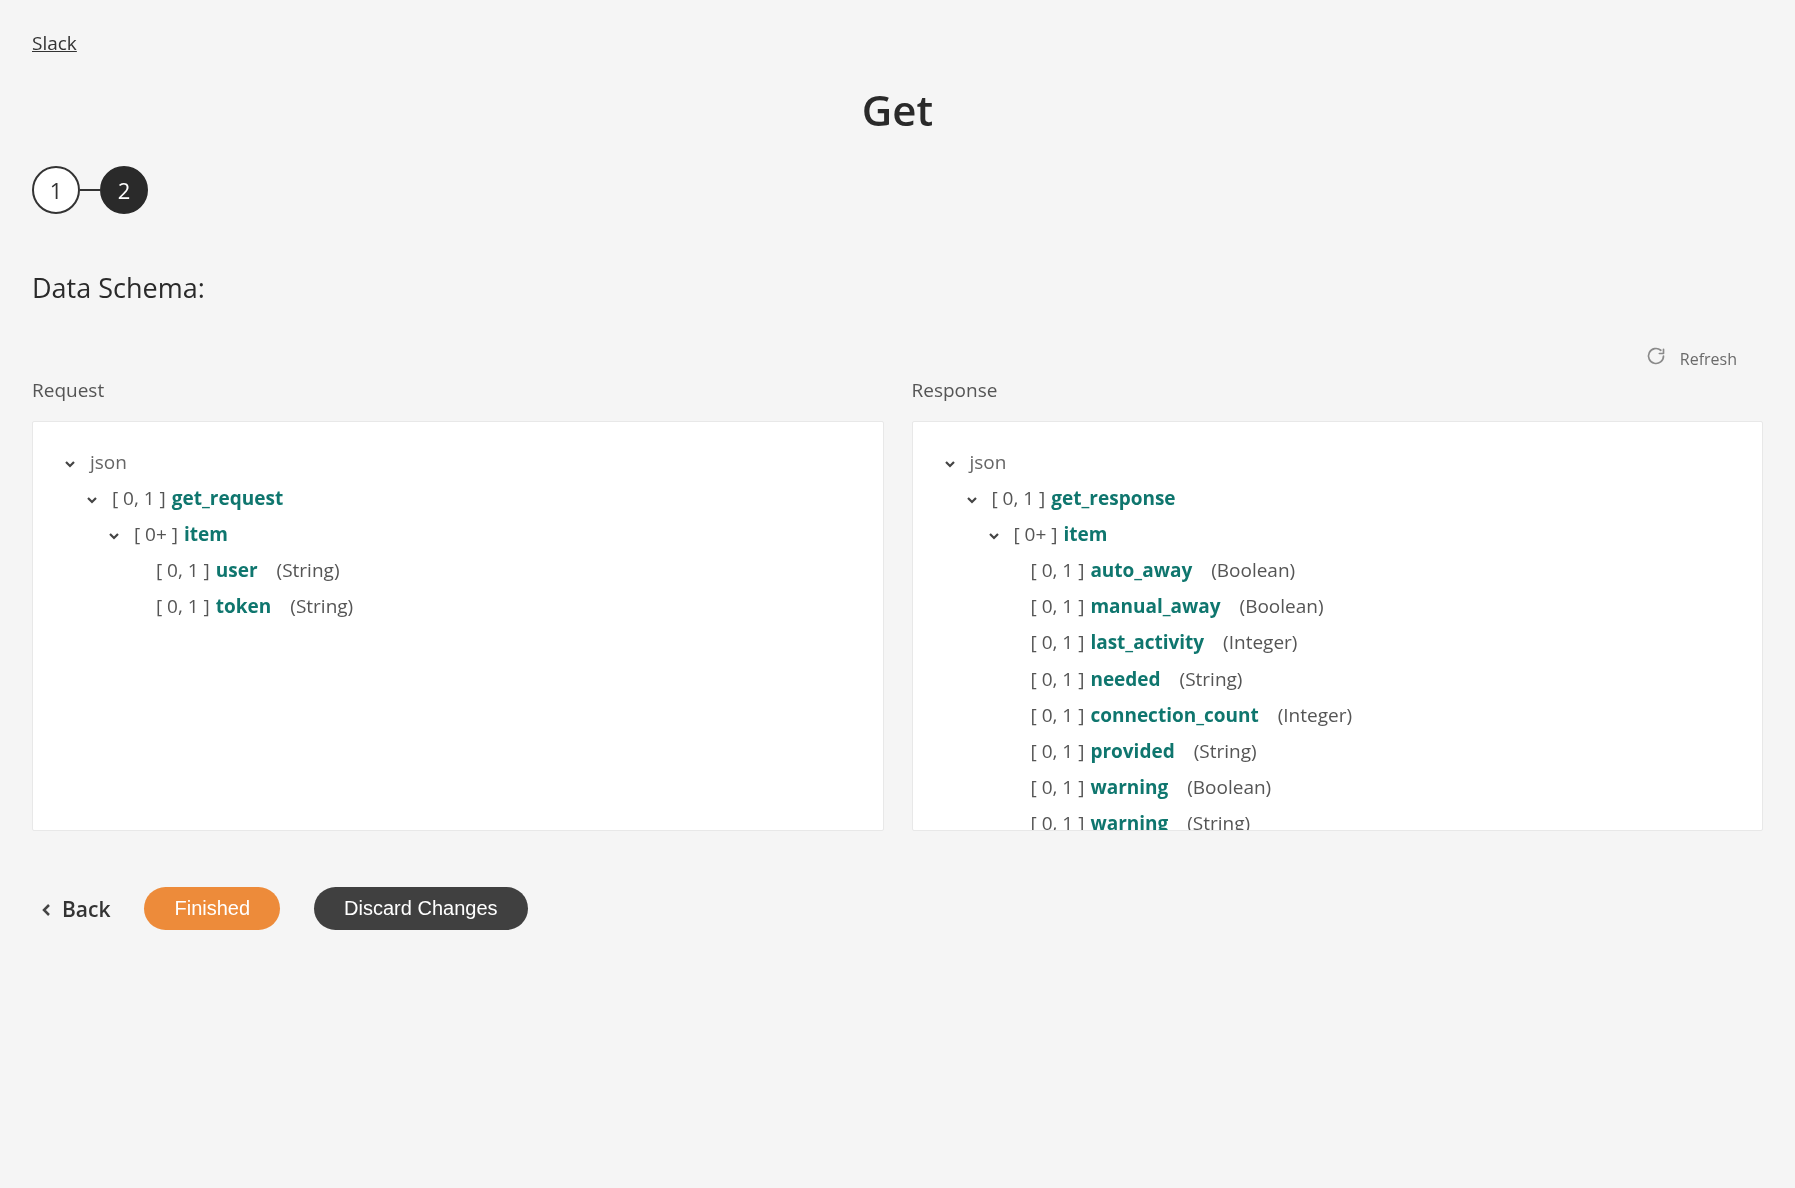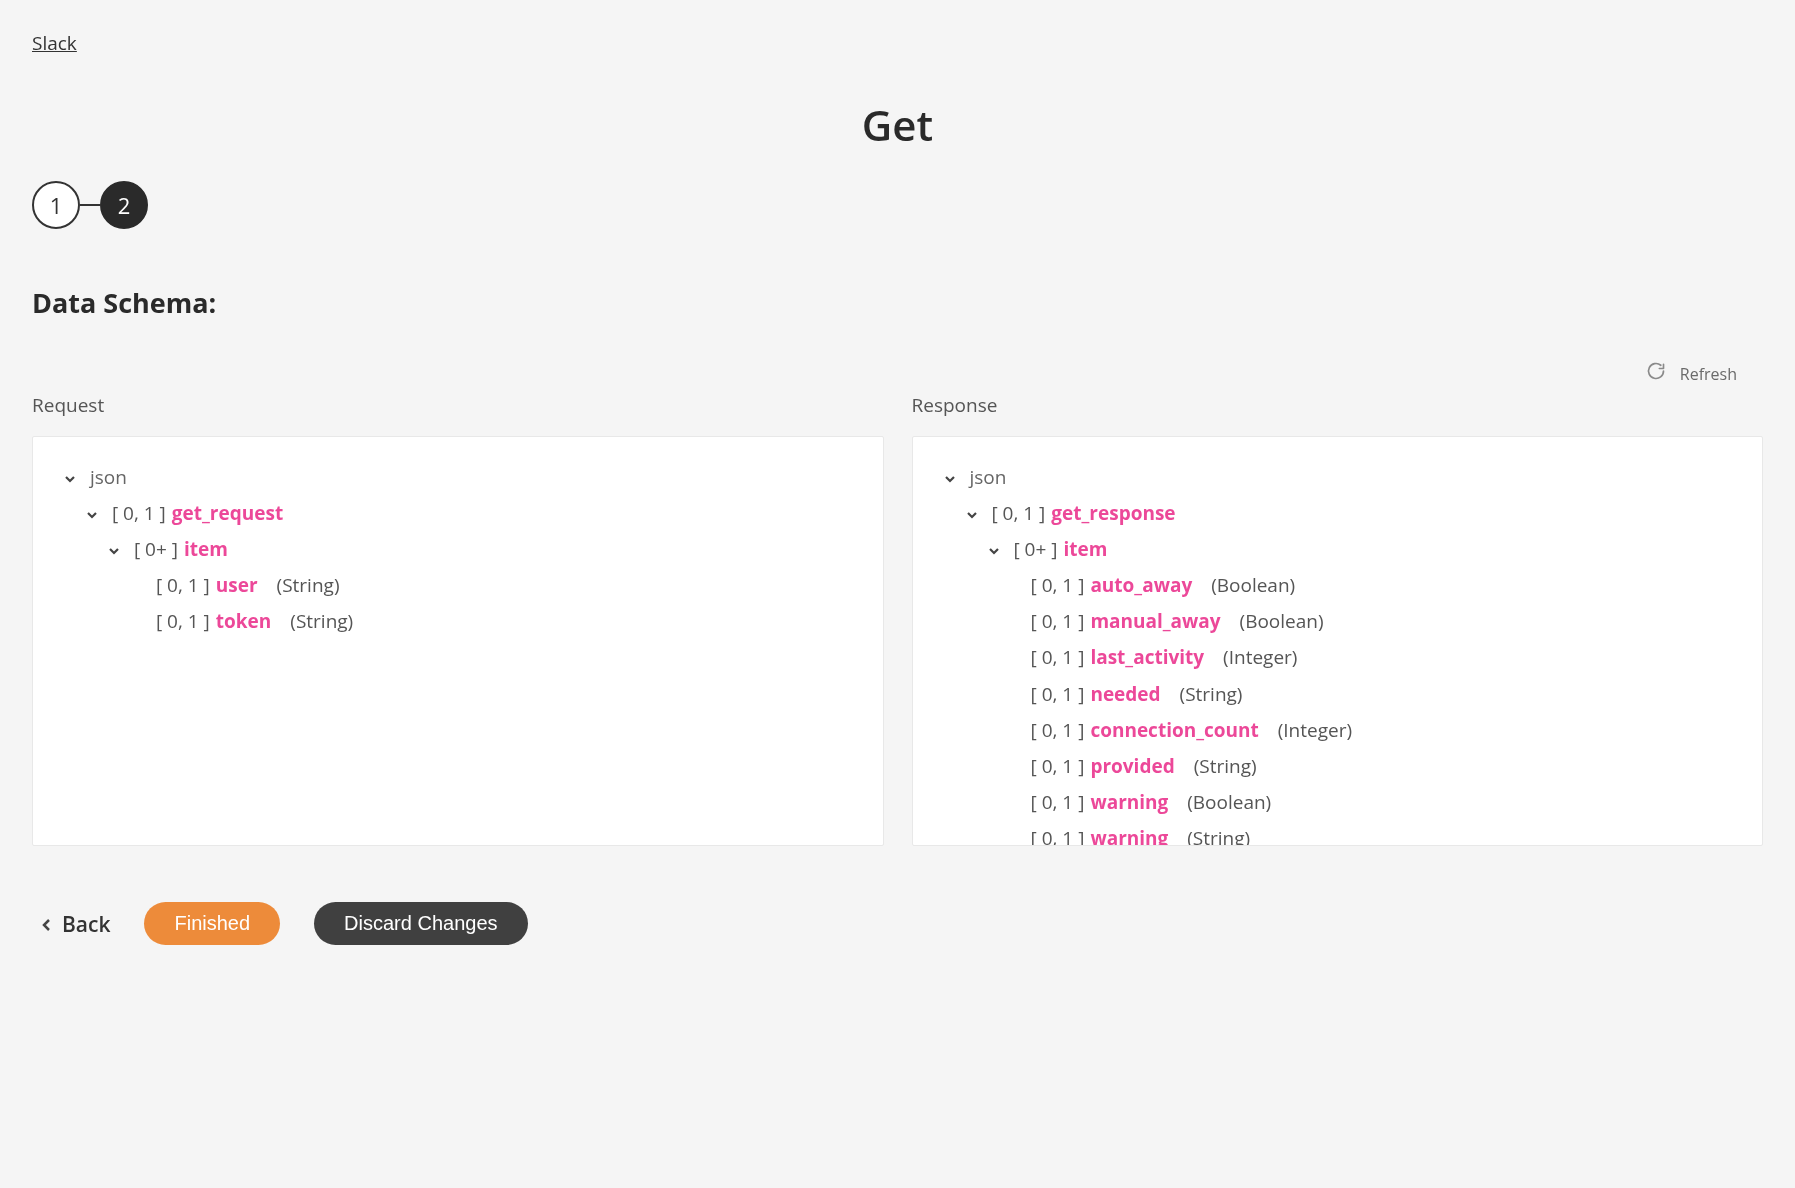--- a/index.html
+++ b/index.html
@@ -13,21 +13,21 @@
       color: #2a2a2a;
       padding: 30px 32px 40px 32px;
       font-size: 19px;
     }
     .breadcrumb {
       color: #333;
       text-decoration: underline;
       font-size: 19px;
       cursor: pointer;
       display: inline-block;
-      margin-bottom: 40px;
+      margin-bottom: 25px;
     }
     .page-title {
       font-size: 42px;
       font-weight: 600;
       color: #2a2a2a;
       margin-bottom: 28px;
       text-align: center;
     }
     .stepper {
       display: flex;
@@ -53,21 +53,21 @@
       color: #fff;
       border-color: #2a2a2a;
     }
     .step-connector {
       width: 20px;
       height: 2px;
       background: #333;
     }
     .section-title {
       font-size: 27px;
-      font-weight: 700;
+      font-weight: 400;
       color: #2a2a2a;
       margin-bottom: 40px;
     }
     .refresh-row {
       display: flex;
       justify-content: flex-end;
       margin-bottom: 6px;
       padding-right: 26px;
     }
     .refresh-btn {
@@ -129,21 +129,21 @@
       stroke: #444;
       stroke-width: 2.2;
       fill: none;
     }
     .node-label .card {
       color: #555;
       margin-right: 6px;
     }
     .node-label .name {
       font-weight: 700;
-      color: #ec4899;
+      color: #0f766e;
     }
     .node-label .type {
       font-weight: 400;
       color: #555;
       margin-left: 14px;
     }
     .leaf-indent {
       display: inline-block;
       width: 24px;
     }

